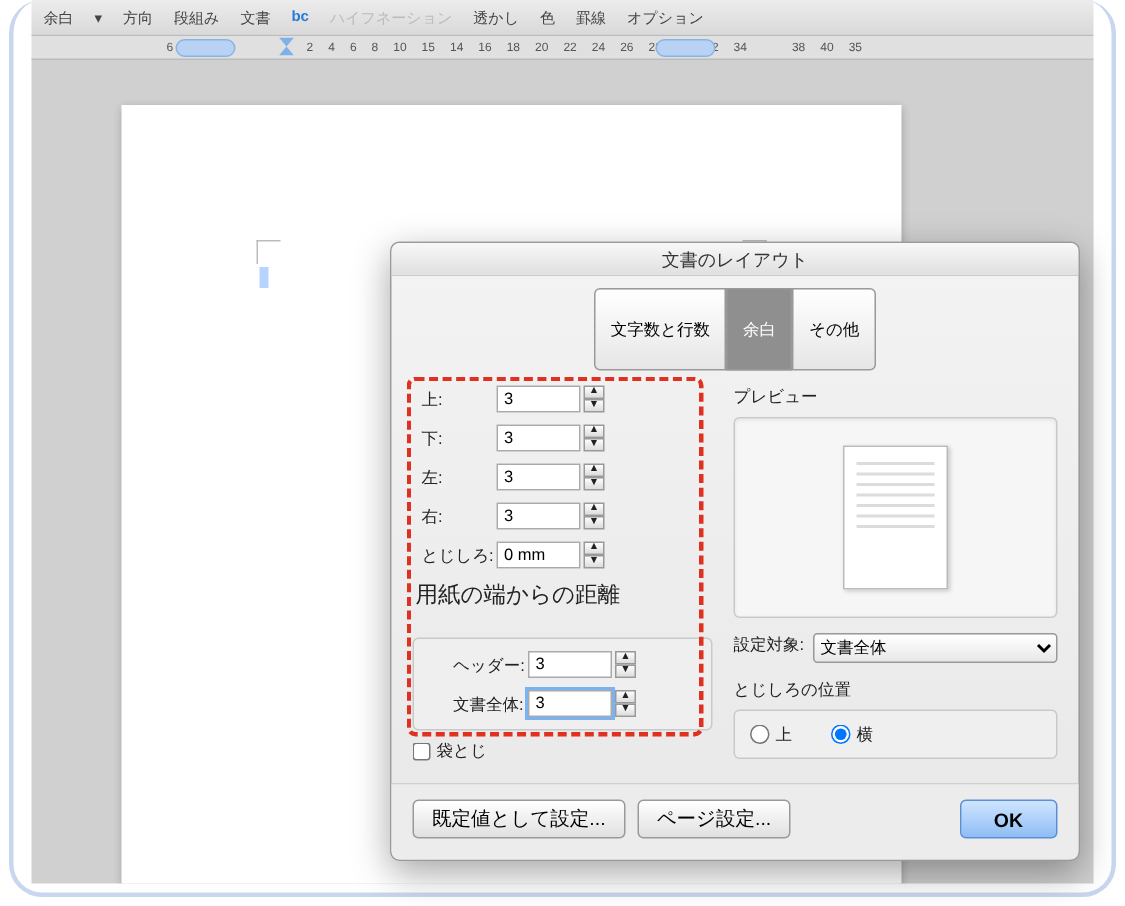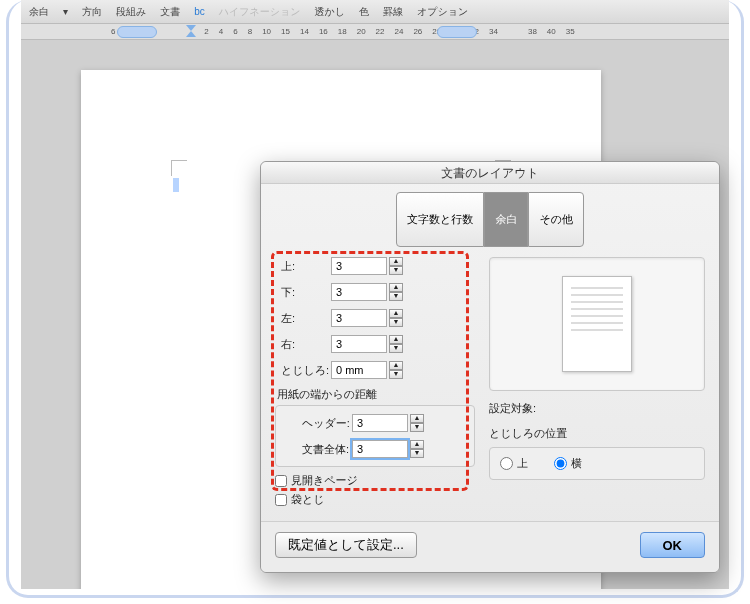--- a/index.html
+++ b/index.html
@@ -1,20 +1,20 @@
 <!DOCTYPE html>
 <html><head>
 <meta charset="utf-8">
 <style>
   * { box-sizing: border-box; margin: 0; padding: 0; font-family: "Hiragino Kaku Gothic Pro", "Meiryo", sans-serif; }
   body { width: 750px; height: 604px; background: #fff; position: relative; overflow: hidden; }
   .frame { position: absolute; top: 0; left: 6px; right: 6px; bottom: 6px; border: 3px solid #c9d6ef; border-radius: 22px; border-top: none; background: #fff; }
   .toolbar { position: absolute; top: 0; left: 12px; right: 12px; height: 24px; background: linear-gradient(#ececec,#d9d9d9); display: flex; align-items: center; font-size: 10px; color: #444; gap: 14px; padding-left: 8px; border-bottom:1px solid #bbb;}
   .toolbar span { white-space: nowrap; }
-  .toolbar .bc { color:#2a7bd5; font-weight:normal; }
+  .toolbar .bc { color:#2a7bd5; font-weight:bold; }
   .ruler-wrap { position:absolute; top:24px; left:12px; right:12px; height:16px; background:#e0e0e0; font-size:8px; color:#555; display:flex; align-items:center; padding-left:90px; gap:10px; border-bottom:1px solid #bbb;}
   .ruler-wrap .marker { position:absolute; left:164px; top:1px; width:12px; height:12px; }
   .ruler-wrap .cap { position:absolute; background:#b9d2f4; border:1px solid #88b3e5; border-radius:6px; width:40px; height:12px; }
   .doc-area { position:absolute; top:40px; left:12px; right:12px; bottom:6px; background:#d0d0d0; overflow:hidden;}
   .page { position:absolute; left:60px; top:30px; width:520px; height:720px; background:#fff; box-shadow:0 2px 6px rgba(0,0,0,.25);}
   .page .crop { position:absolute; width:16px; height:16px;}
   .page .crop.tl { left:90px; top:90px; border-left:1px solid #bbb; border-top:1px solid #bbb;}
   .page .crop.tr { right:90px; top:90px; border-right:1px solid #bbb; border-top:1px solid #bbb;}
   .page .cursor { position:absolute; left:92px; top:108px; width:6px; height:14px; background:#b7d4ff;}
   
@@ -28,21 +28,21 @@
   .body { display:flex; padding:0 14px 10px; gap:14px; font-size:11px; color:#222;}
   .left { flex:0 0 200px; position:relative;}
   .right { flex:1;}
   .dashed { position:absolute; left:-4px; top:-6px; width:198px; height:240px; border:3px dashed #e03020; border-radius:6px; pointer-events:none;}
   .row { display:flex; align-items:center; margin-bottom:8px;}
   .row .lbl { width:56px; text-align:left; padding-left:6px;}
   .row input { width:56px; height:18px; font-size:11px; padding:0 4px; border:1px solid #aaa; background:#fff;}
   .row input.focus { outline:2px solid #7bb3f0;}
   .stepper { width:14px; margin-left:2px; display:flex; flex-direction:column;}
   .stepper .sbtn { width:14px; height:9px; border:1px solid #999; background:linear-gradient(#fdfdfd,#ddd); font-size:7px; line-height:6px; text-align:center; cursor:pointer;}
-  .group-label { font-size:11px; margin:4px 0 3px 2px;}
+  .group-label { font-size:15px; margin:4px 0 19px 2px;}
   .inner-box { border:1px solid #c9c9c9; border-radius:4px; padding:8px 20px; background:#efefef;}
   .checks { margin-top:6px;}
   .checks label { display:flex; align-items:center; gap:4px; font-size:11px; margin-bottom:4px;}
   .checks input { width:12px; height:12px;}
   .preview-label { font-size:11px; margin-bottom:6px;}
   .preview { border:1px solid #c9c9c9; background:#f6f6f6; border-radius:4px; height:134px; display:flex; align-items:center; justify-content:center; margin-bottom:10px; box-shadow:inset 0 1px 3px rgba(0,0,0,.08);}
   .preview .mini { width:70px; height:96px; background:#fff; border:1px solid #bbb; box-shadow:1px 1px 3px rgba(0,0,0,.2); padding:10px 8px;}
   .preview .mini .line { height:2px; background:#dcdcdc; margin-bottom:5px;}
   .target-row { display:flex; align-items:flex-start; gap:6px; font-size:11px; margin-bottom:10px; white-space:nowrap;}
   .target-row select { flex:1; height:20px; font-size:11px; border:1px solid #999; border-radius:3px; background:linear-gradient(#fff,#e8e8e8);}
@@ -179,56 +179,55 @@
           <input class="focus" value="3" style="">
           <div class="stepper">
               <div class="sbtn">▲</div>
               <div class="sbtn">▼</div>
             </div>
         </div>
       </div>
       <div class="checks">
         <label>
             <input type="checkbox" style="">
-            <span>見開きページ</span>
-          </label>
-        <label>
-            <input type="checkbox" style="">
             <span>袋とじ</span>
           </label>
       </div>
     </div>
     <div class="right">
+      <div class="preview-label">プレビュー</div>
       <div class="preview">
         <div class="mini">
           <div class="line"></div>
             <div class="line"></div>
             <div class="line"></div>
             <div class="line"></div>
             <div class="line"></div>
             <div class="line"></div>
             <div class="line"></div>
         </div>
       </div>
       <div class="target-row">
         <span>設定対象:</span>
+        <select><option>文書全体</option></select>
       </div>
       <div class="bind-pos">とじしろの位置</div>
       <div class="bind-box">
         <div class="radios">
           <label>
               <input type="radio" name="bp" style="">
               <span>上</span>
             </label>
           <label>
               <input type="radio" name="bp" checked="" style="">
               <span>横</span>
             </label>
         </div>
       </div>
     </div>
   </div>
   <div class="footer">
     <button class="btn">既定値として設定...</button>
+    <button class="btn">ページ設定...</button>
     <div class="spacer"></div>
     <button class="btn primary">OK</button>
   </div>
 </div>
 
 </body></html>

